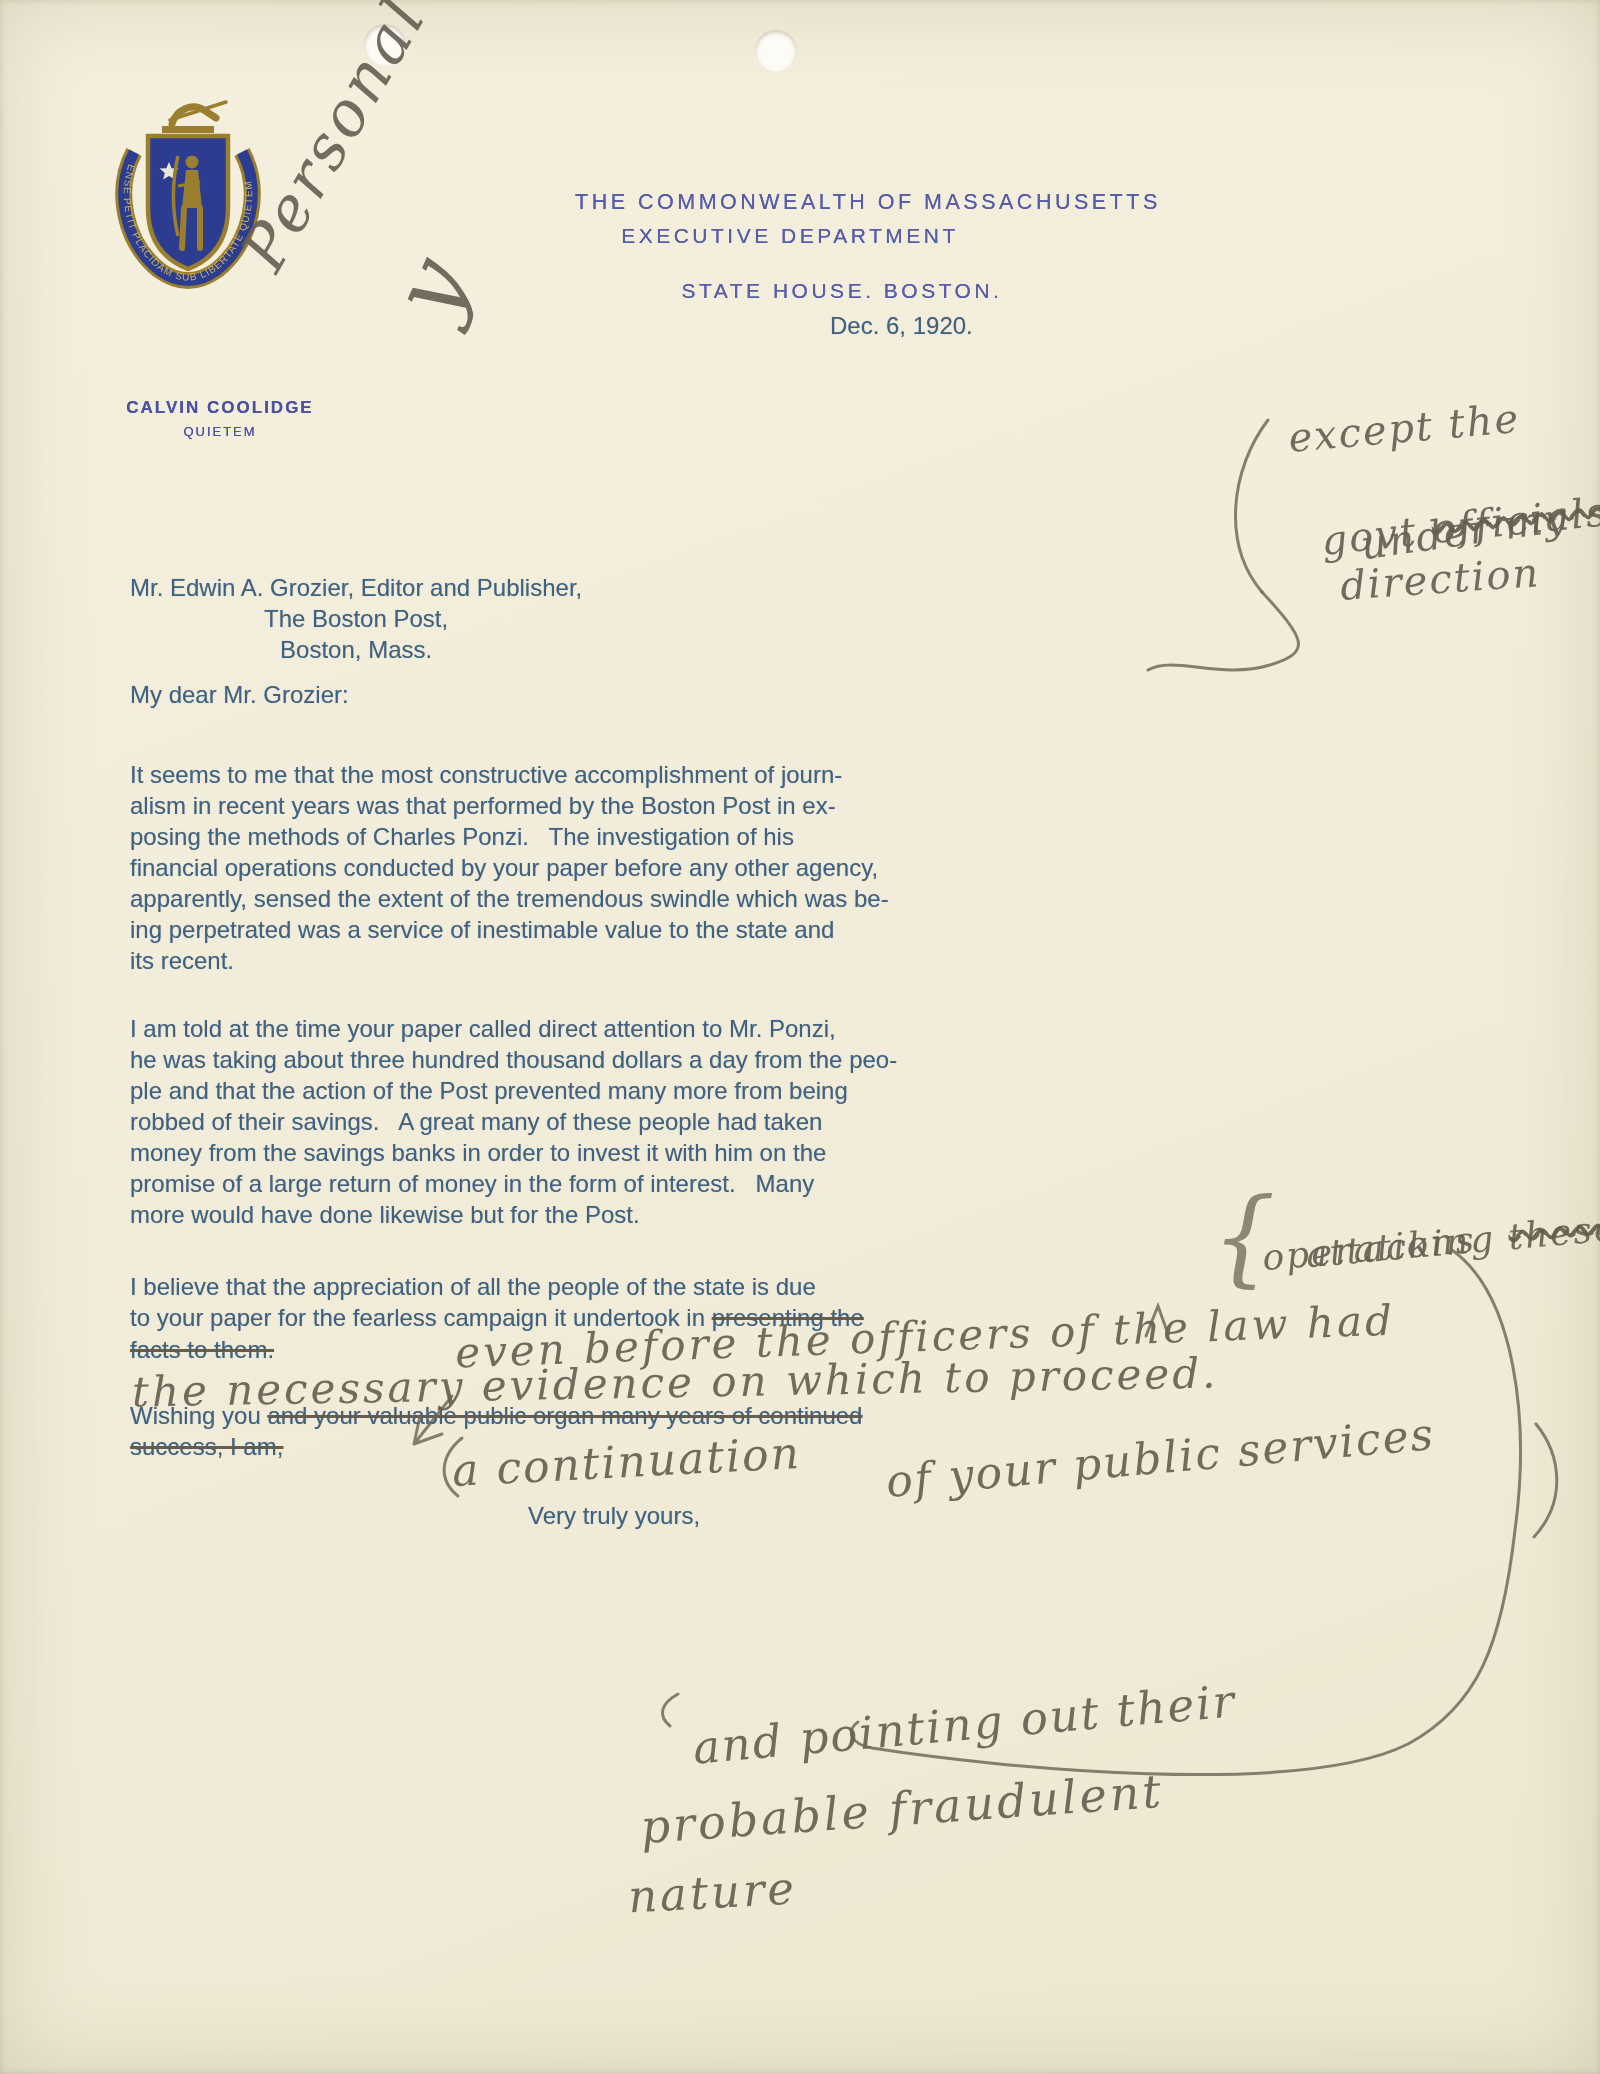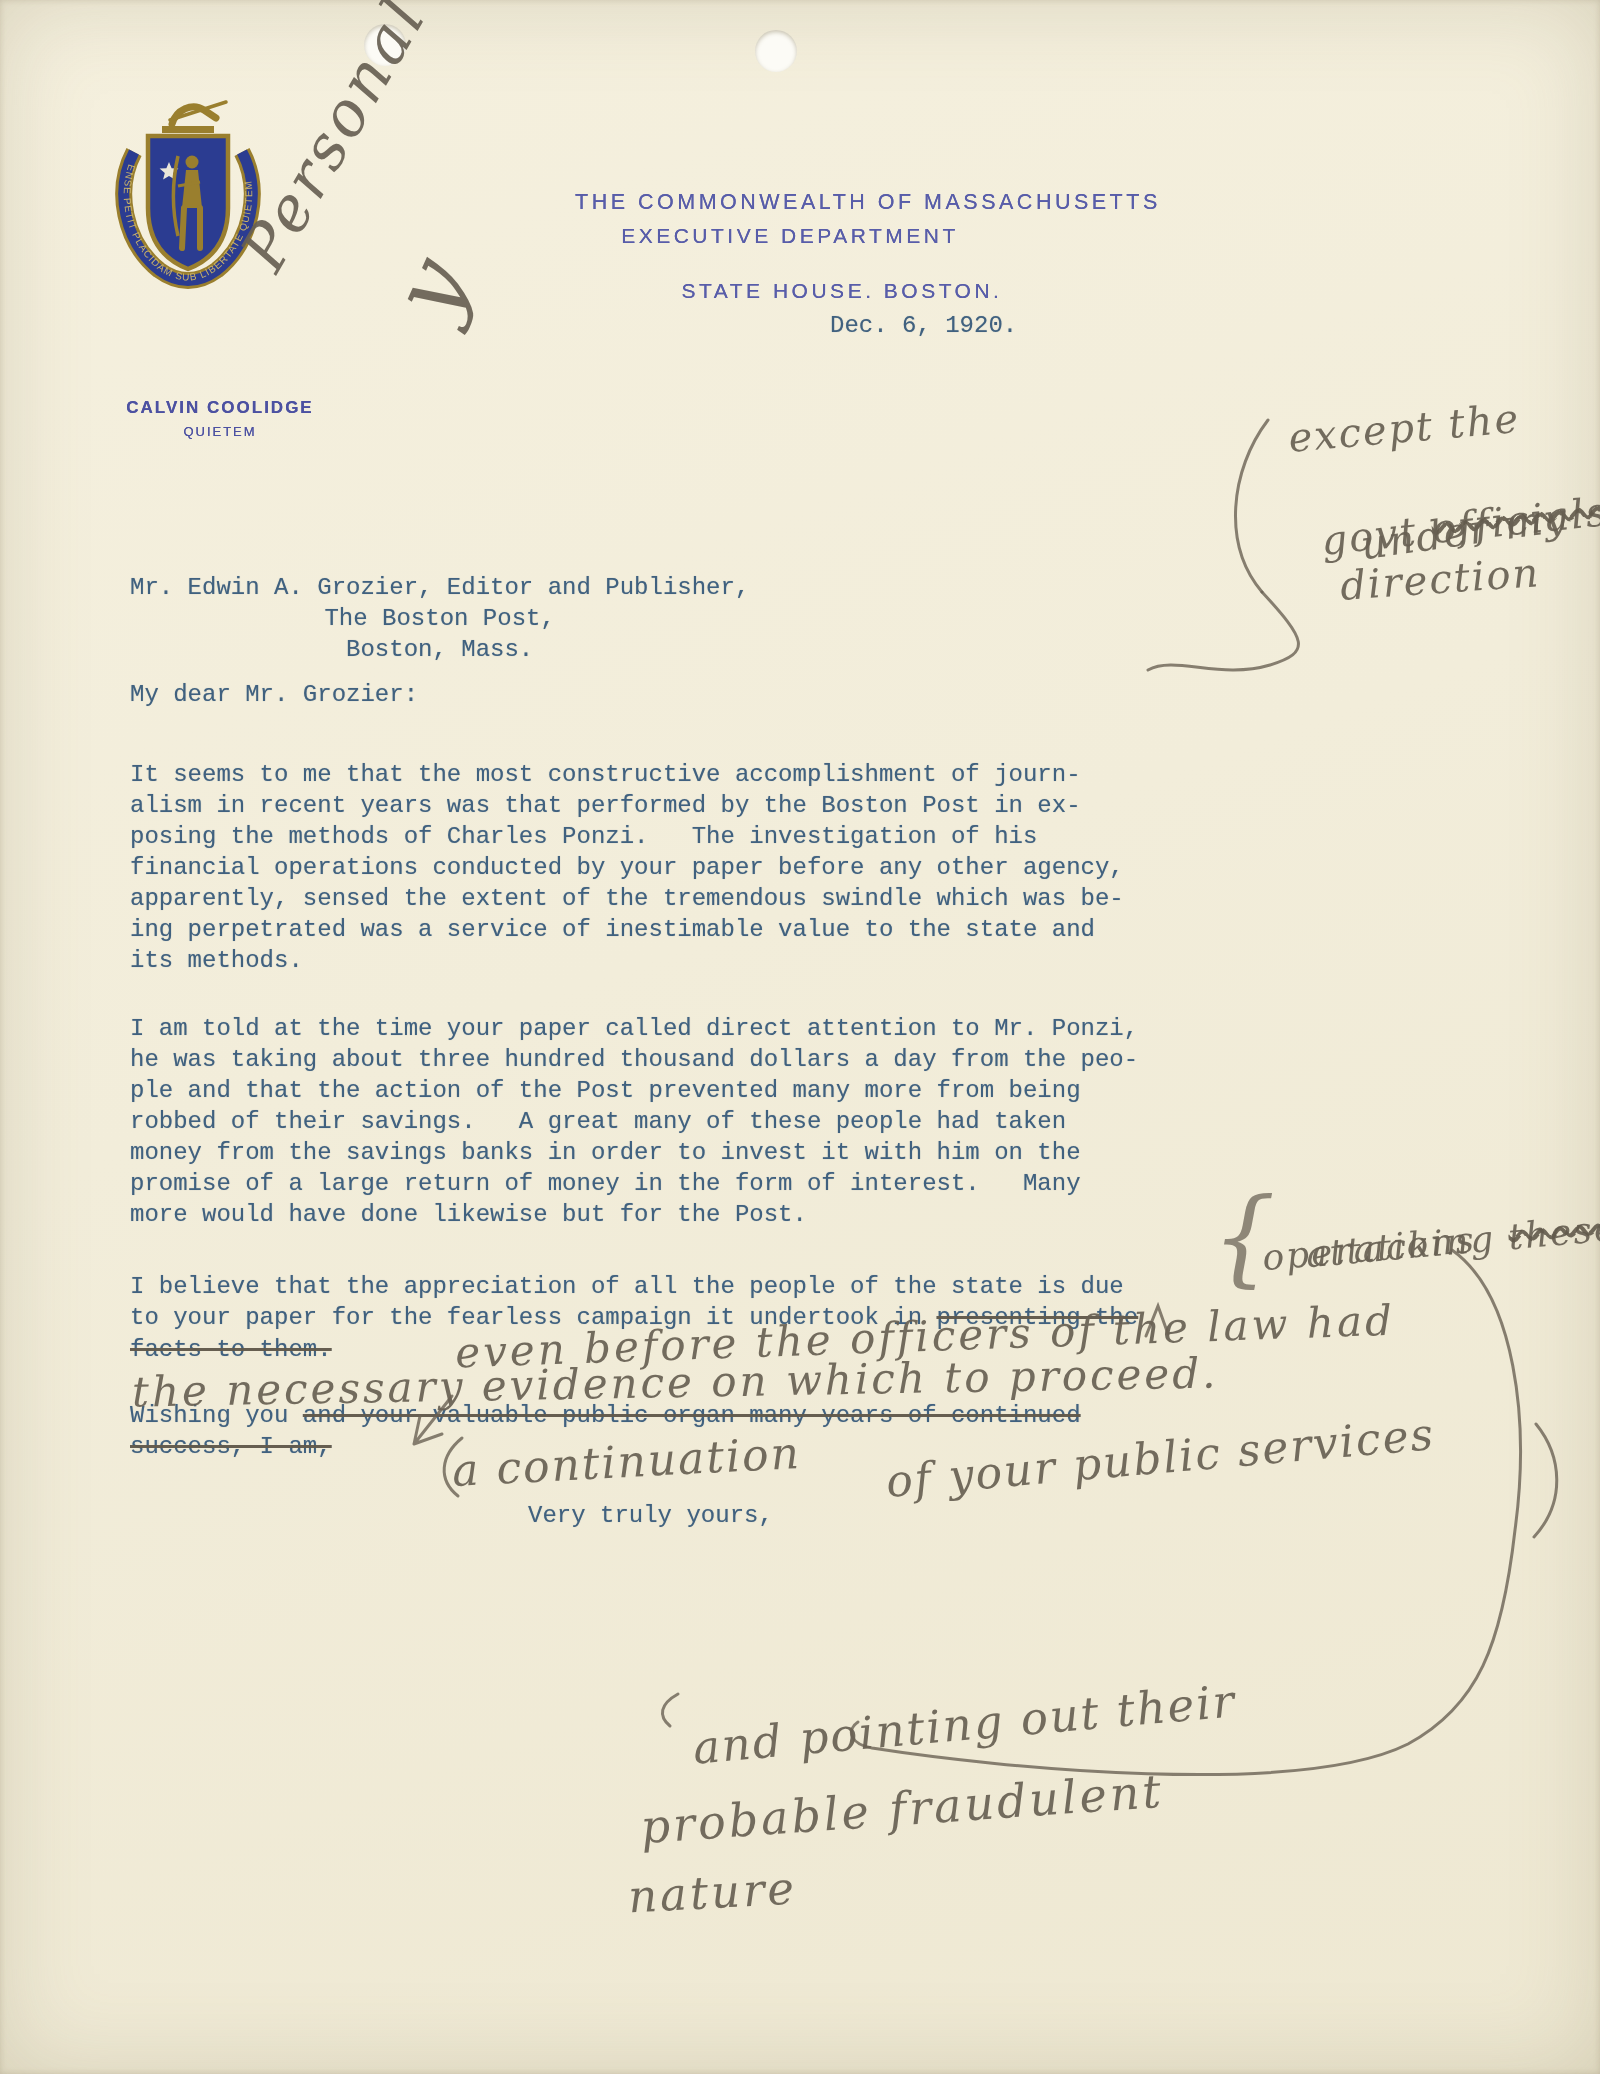--- a/index.html
+++ b/index.html
@@ -5,21 +5,21 @@
   html,body{margin:0;padding:0;background:#d9d4c2;}
   #page{position:relative;width:1600px;height:2074px;overflow:hidden;
         background:linear-gradient(160deg,#f5f0de 0%,#f2edda 45%,#eee8d2 100%);
         box-shadow:inset 0 0 90px rgba(125,112,78,.22), inset 0 0 6px rgba(125,112,78,.25);
         font-family:"Liberation Sans", sans-serif;}
   .abs{position:absolute;}
   .hole{position:absolute;width:42px;height:42px;border-radius:50%;background:#fcfbf6;
         box-shadow:inset 0 2px 4px rgba(140,128,95,.45);}
   .lh{font-family:"Liberation Sans", sans-serif;color:#585da9;letter-spacing:3.5px;
       text-align:center;white-space:pre;text-shadow:0 0 .5px #585da9;}
-  .typed{font-family:Liberation Mono, monospace;font-size:24px;
+  .typed{font-family:Liberation Sans, sans-serif;font-size:24px;
          line-height:31px;color:#40617f;text-shadow:0 0 1px rgba(64,97,127,.4);}
   .tline{display:block;white-space:pre;}
   .tseg{white-space:pre;text-align:right;}
   .strike{text-decoration:line-through;text-decoration-color:rgba(98,90,75,.95);
           text-decoration-thickness:2.5px;}
   .scribble{text-decoration:line-through;text-decoration-style:wavy;
             text-decoration-color:rgba(98,90,75,.9);text-decoration-thickness:4px;}
   .hw{font-family:"DejaVu Serif", serif;font-style:italic;color:rgba(103,95,82,.92);
       white-space:pre;}
   .pencil-light{color:rgba(118,110,96,.8);}
@@ -81,21 +81,21 @@
 
   <div class="abs typed" style="left:130px;top:679px;">My dear Mr. Grozier:</div>
 
   <div class="abs typed" style="left:130px;top:759px;">
     <span class="tline">It seems to me that the most constructive accomplishment of journ-</span>
     <span class="tline">alism in recent years was that performed by the Boston Post in ex-</span>
     <span class="tline">posing the methods of Charles Ponzi.   The investigation of his</span>
     <span class="tline">financial operations conducted by your paper before any other agency,</span>
     <span class="tline">apparently, sensed the extent of the tremendous swindle which was be-</span>
     <span class="tline">ing perpetrated was a service of inestimable value to the state and</span>
-    <span class="tline">its methods.</span>
+    <span class="tline">its recent.</span>
   </div>
 
   <div class="abs typed" style="left:130px;top:1013px;">
     <span class="tline">I am told at the time your paper called direct attention to Mr. Ponzi,</span>
     <span class="tline">he was taking about three hundred thousand dollars a day from the peo-</span>
     <span class="tline">ple and that the action of the Post prevented many more from being</span>
     <span class="tline">robbed of their savings.   A great many of these people had taken</span>
     <span class="tline">money from the savings banks in order to invest it with him on the</span>
     <span class="tline">promise of a large return of money in the form of interest.   Many</span>
     <span class="tline">more would have done likewise but for the Post.</span>

